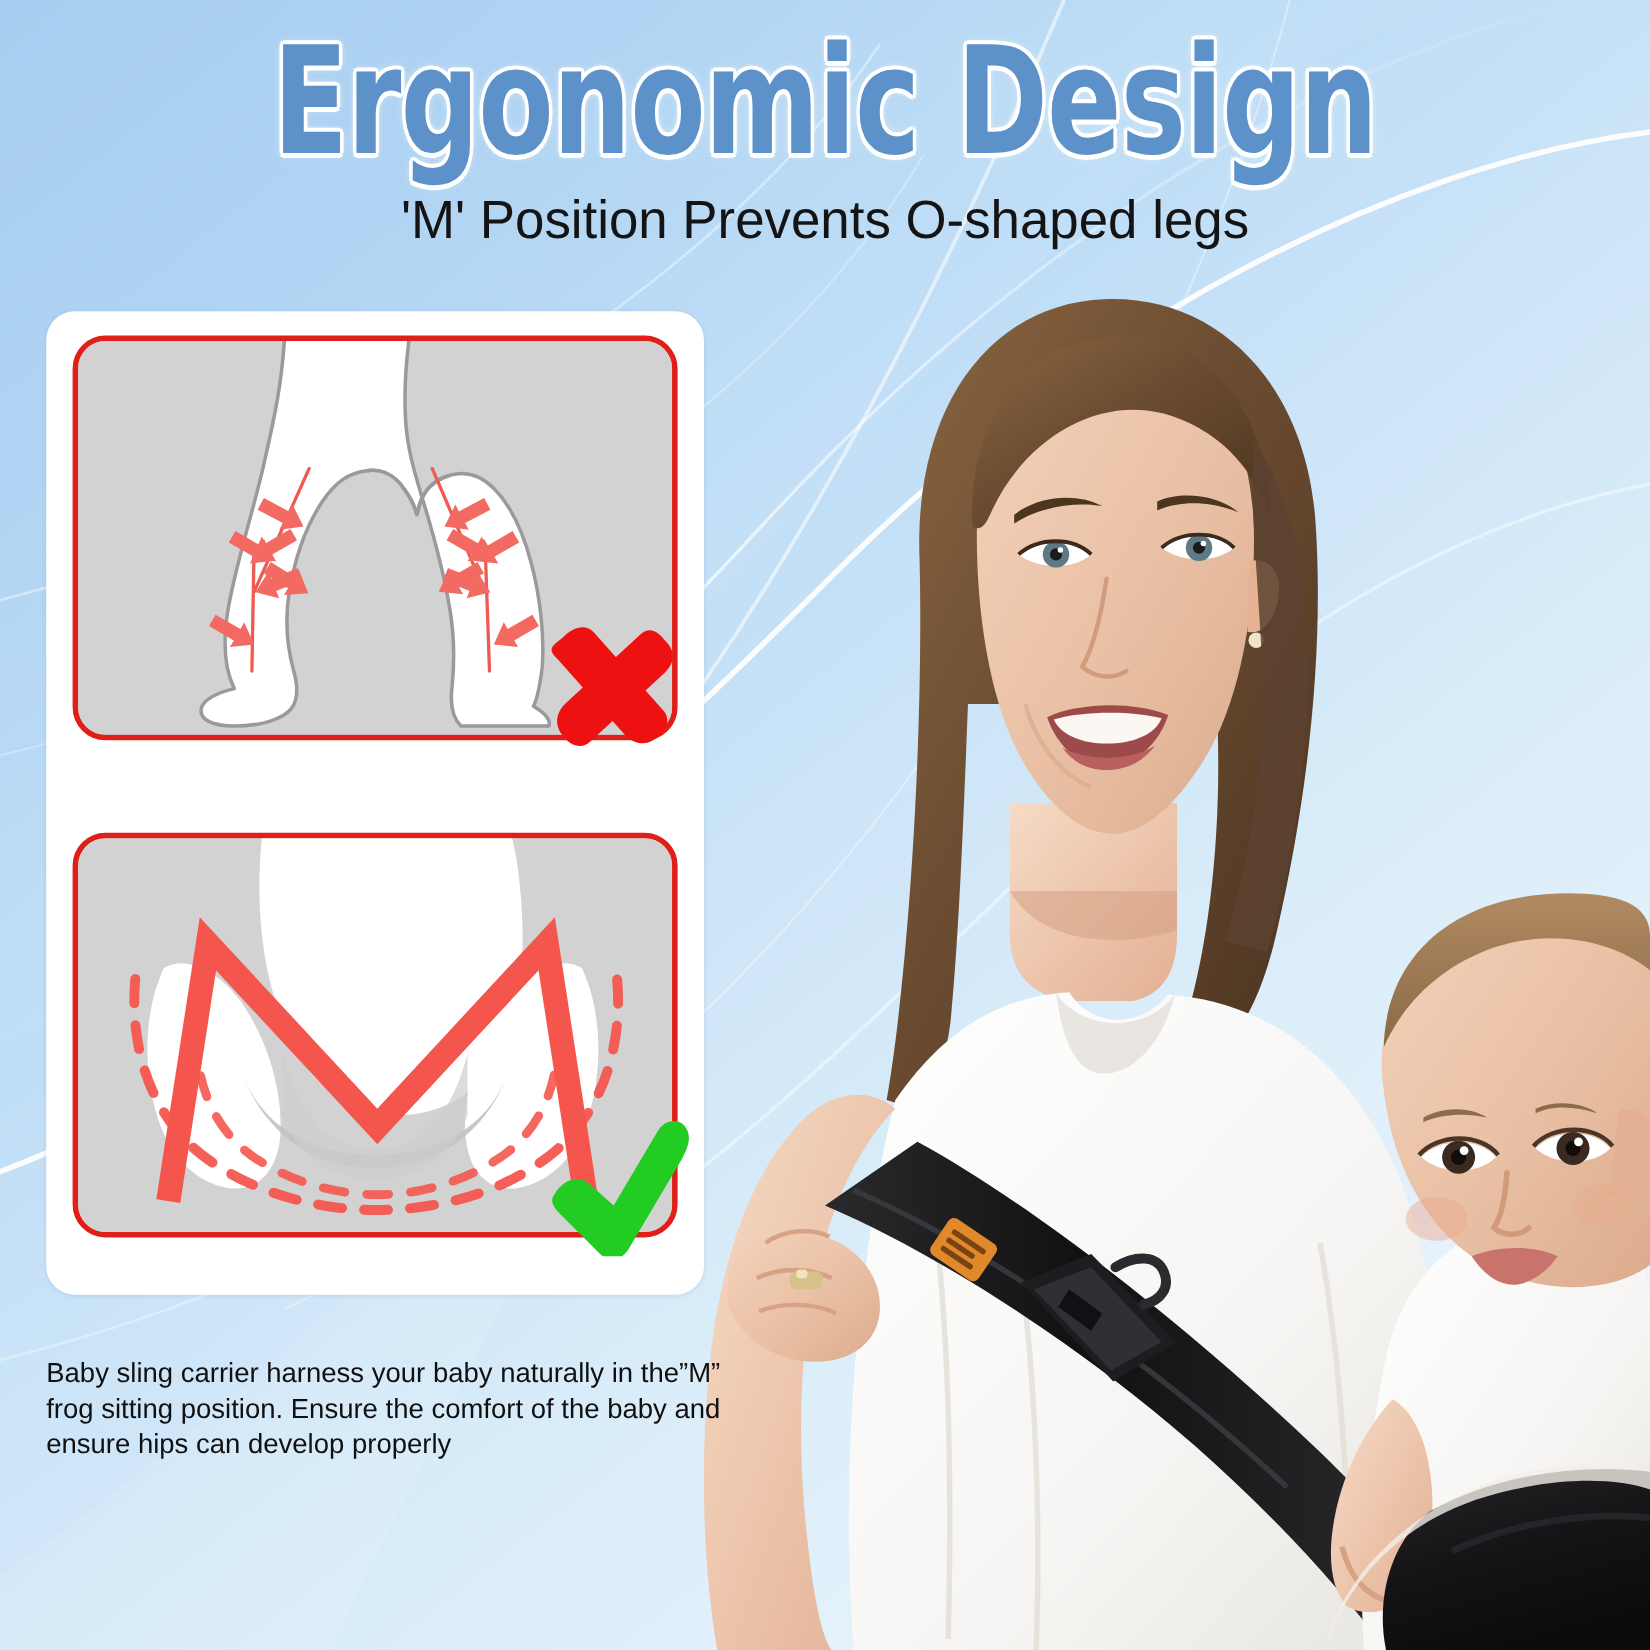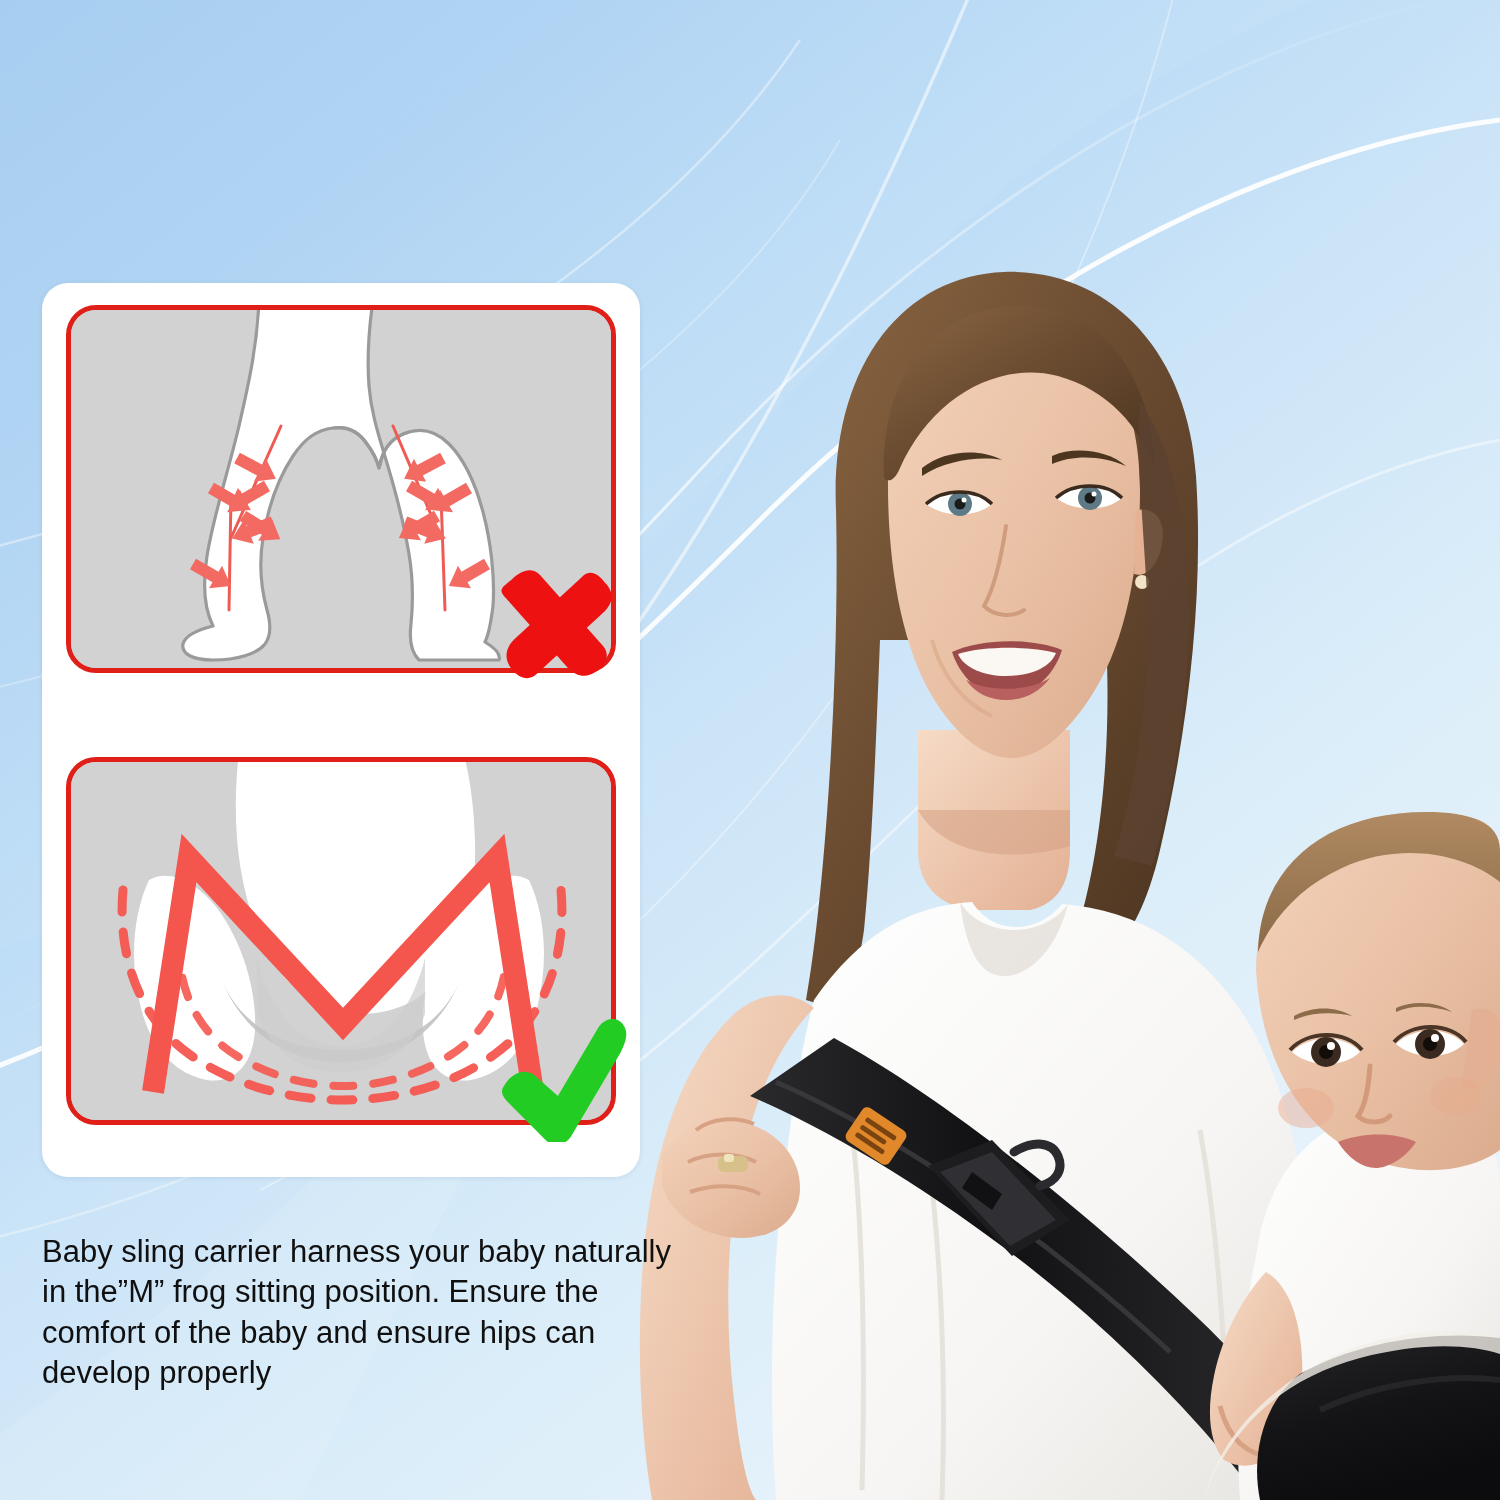--- a/index.html
+++ b/index.html
@@ -131,21 +131,21 @@
   #mark-x      { right: -12px; bottom: -16px; width: 130px; height: 130px; }
   #mark-check  { right: -16px; bottom: -22px; width: 128px; height: 128px; }
 
   
   #caption {
     position: absolute;
     left: 42px;
     top: 1232px;
     width: 648px;
     font-family: "Liberation Sans", sans-serif;
-    font-size: 31px;
+    font-size: 25px;
     line-height: 1.30;
     color: #101010;
     z-index: 7;
     white-space: pre-line;
   }
 
   
   #photo {
     position: absolute;
     left: 600px;
@@ -187,20 +187,24 @@
     <path d="M 1500 120 C 1260 150 980 300 760 520 C 540 740 300 960 -40 1080" fill="none" stroke="url(#swg)" stroke-width="5"></path>
     <path d="M 1500 -10 C 1230 30 940 210 700 470 C 470 720 230 930 -40 1040" fill="none" stroke="url(#swg2)" stroke-width="3"></path>
     <path d="M 1500 440 C 1340 470 1180 560 1040 690 C 880 840 720 1010 560 1120" fill="none" stroke="#ffffff" stroke-width="3" opacity="0.45"></path>
     <path d="M 980 -30 C 900 160 790 400 640 620 C 500 830 330 1010 120 1130" fill="none" stroke="#ffffff" stroke-width="3.5" opacity="0.55"></path>
     <path d="M 1180 -30 C 1130 180 1020 430 860 660 C 700 890 500 1070 260 1190" fill="none" stroke="#ffffff" stroke-width="2" opacity="0.35"></path>
     <path d="M -60 560 C 120 520 300 450 460 350 C 600 260 720 160 800 40" fill="none" stroke="#ffffff" stroke-width="2.5" opacity="0.40"></path>
     <path d="M -60 700 C 140 660 340 580 520 460 C 660 365 770 260 840 140" fill="none" stroke="#ffffff" stroke-width="2" opacity="0.28"></path>
     <path d="M -60 1250 C 180 1200 360 1110 520 990" fill="none" stroke="#ffffff" stroke-width="2.5" opacity="0.35"></path>
   </svg>
 
+  <div id="header">
+    <h1 id="main-title">Ergonomic Design</h1>
+    <p id="subtitle">'M' Position Prevents O-shaped legs</p>
+  </div>
 
   <div id="diagram-card">
 
     <div id="panel-bad" class="diagram-panel">
       <div class="panel-clip">
         <svg class="panel-svg" viewBox="0 0 540 358" preserveAspectRatio="xMidYMid meet" aria-hidden="true">
           <rect x="0" y="0" width="540" height="358" fill="#d2d2d2"></rect>
 
           <g>
             <path d="M 188 -10

